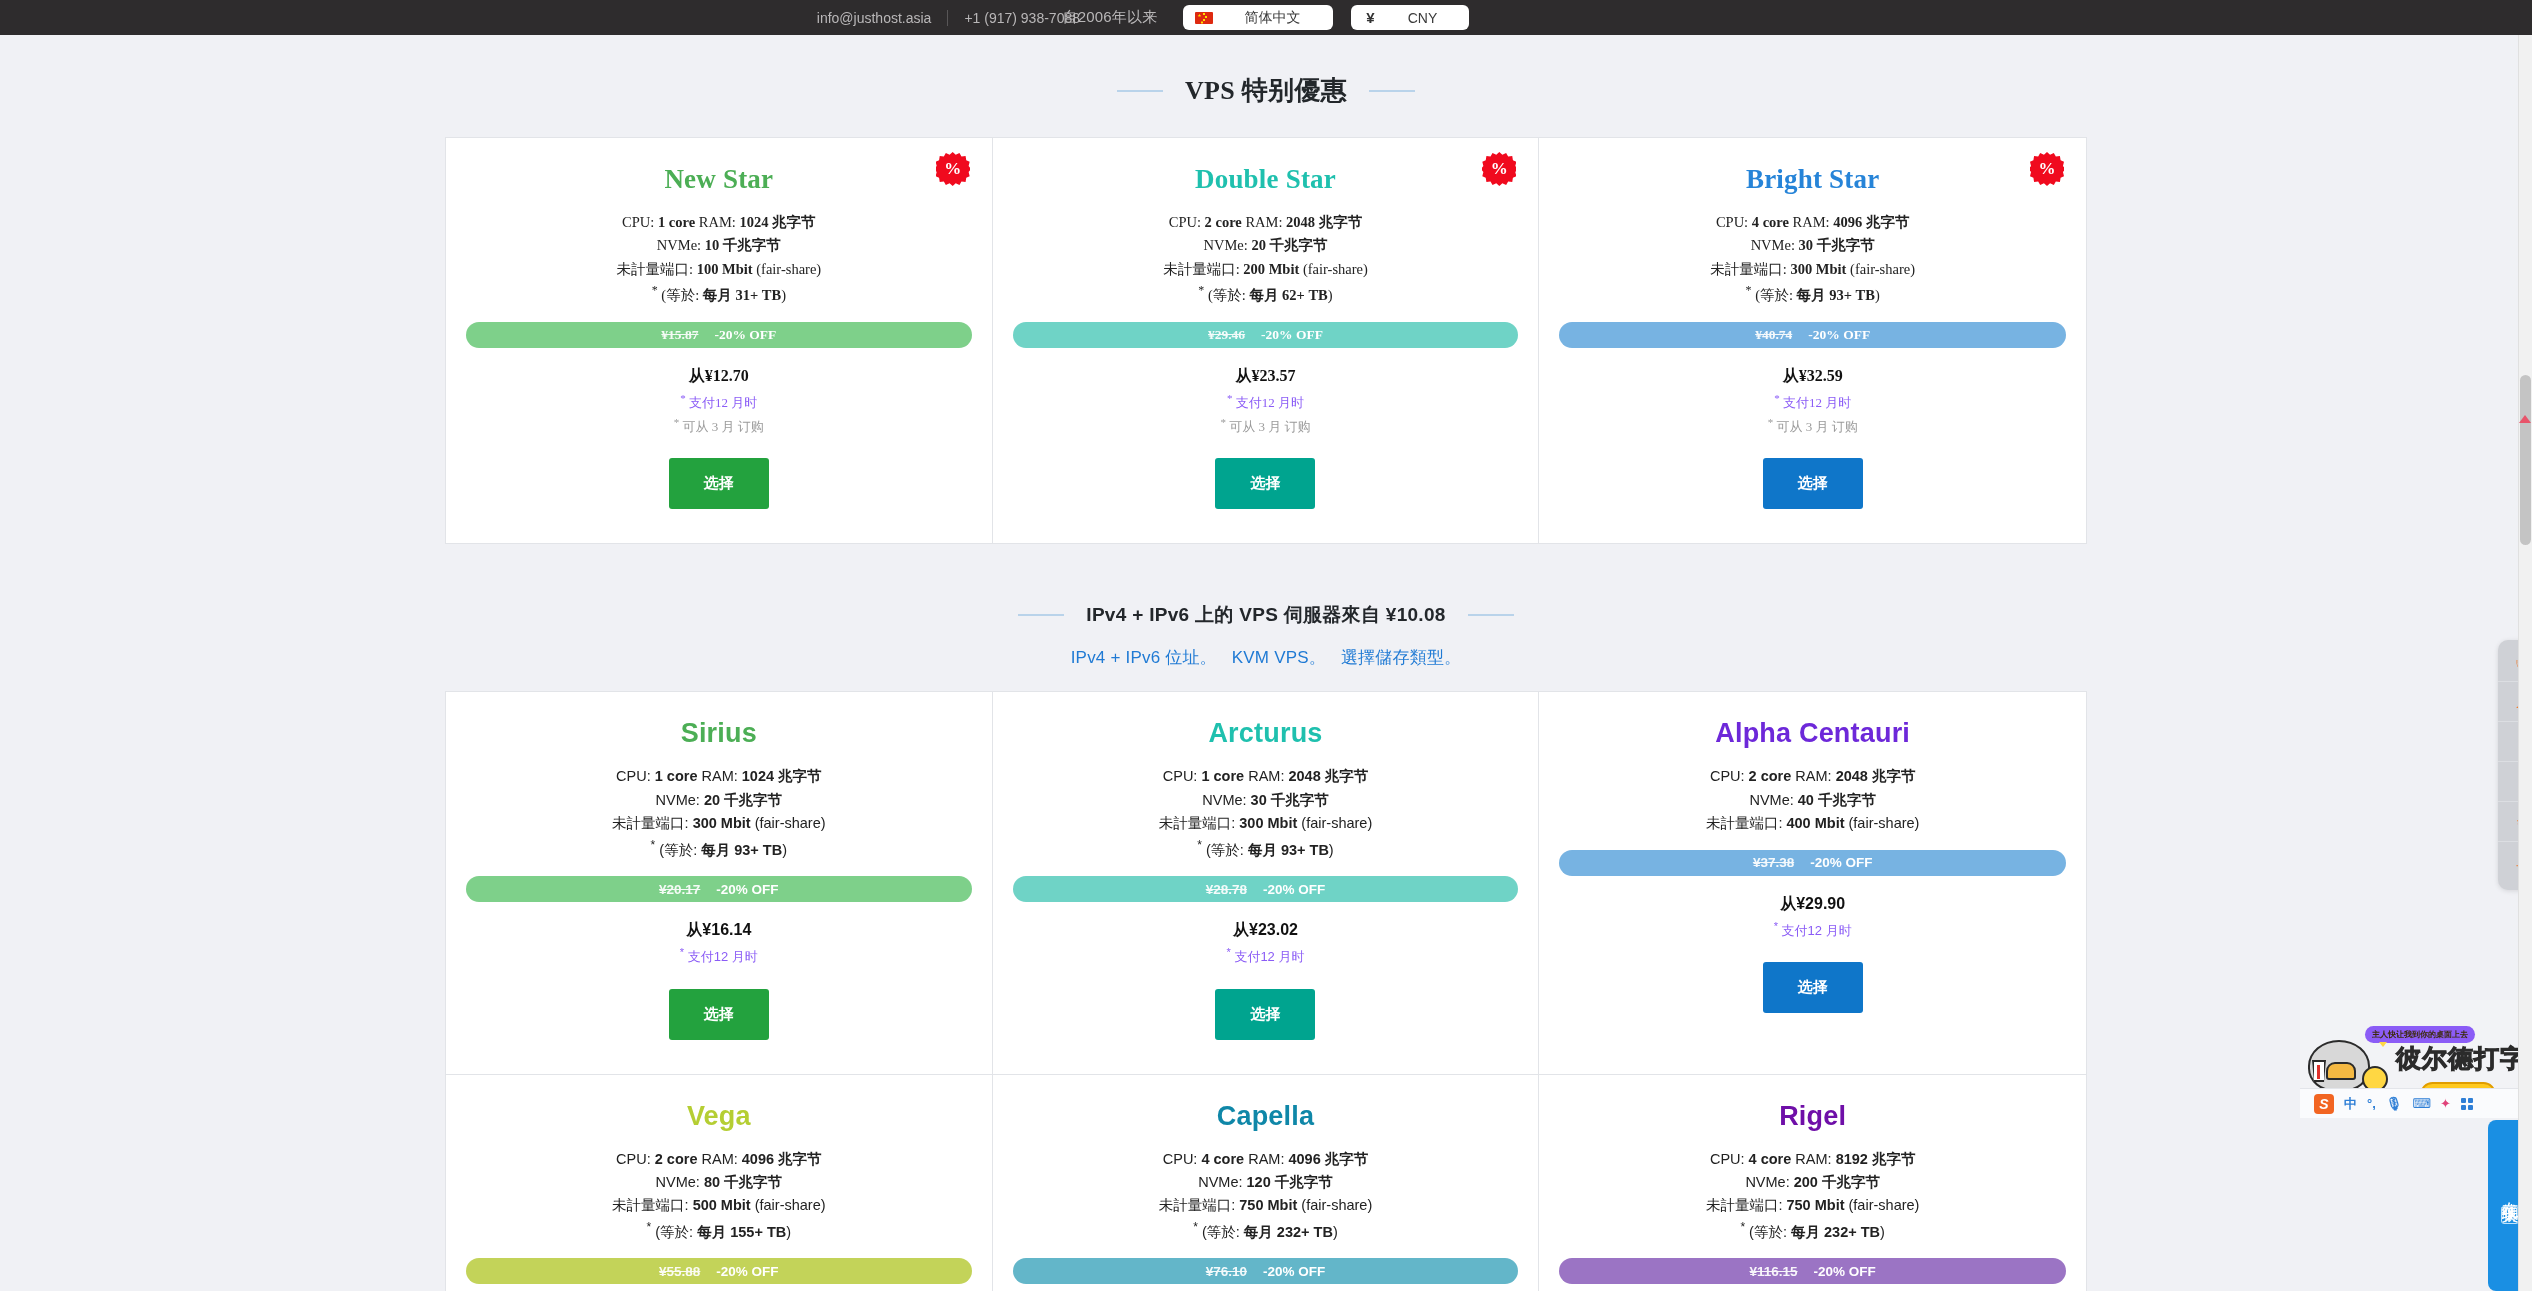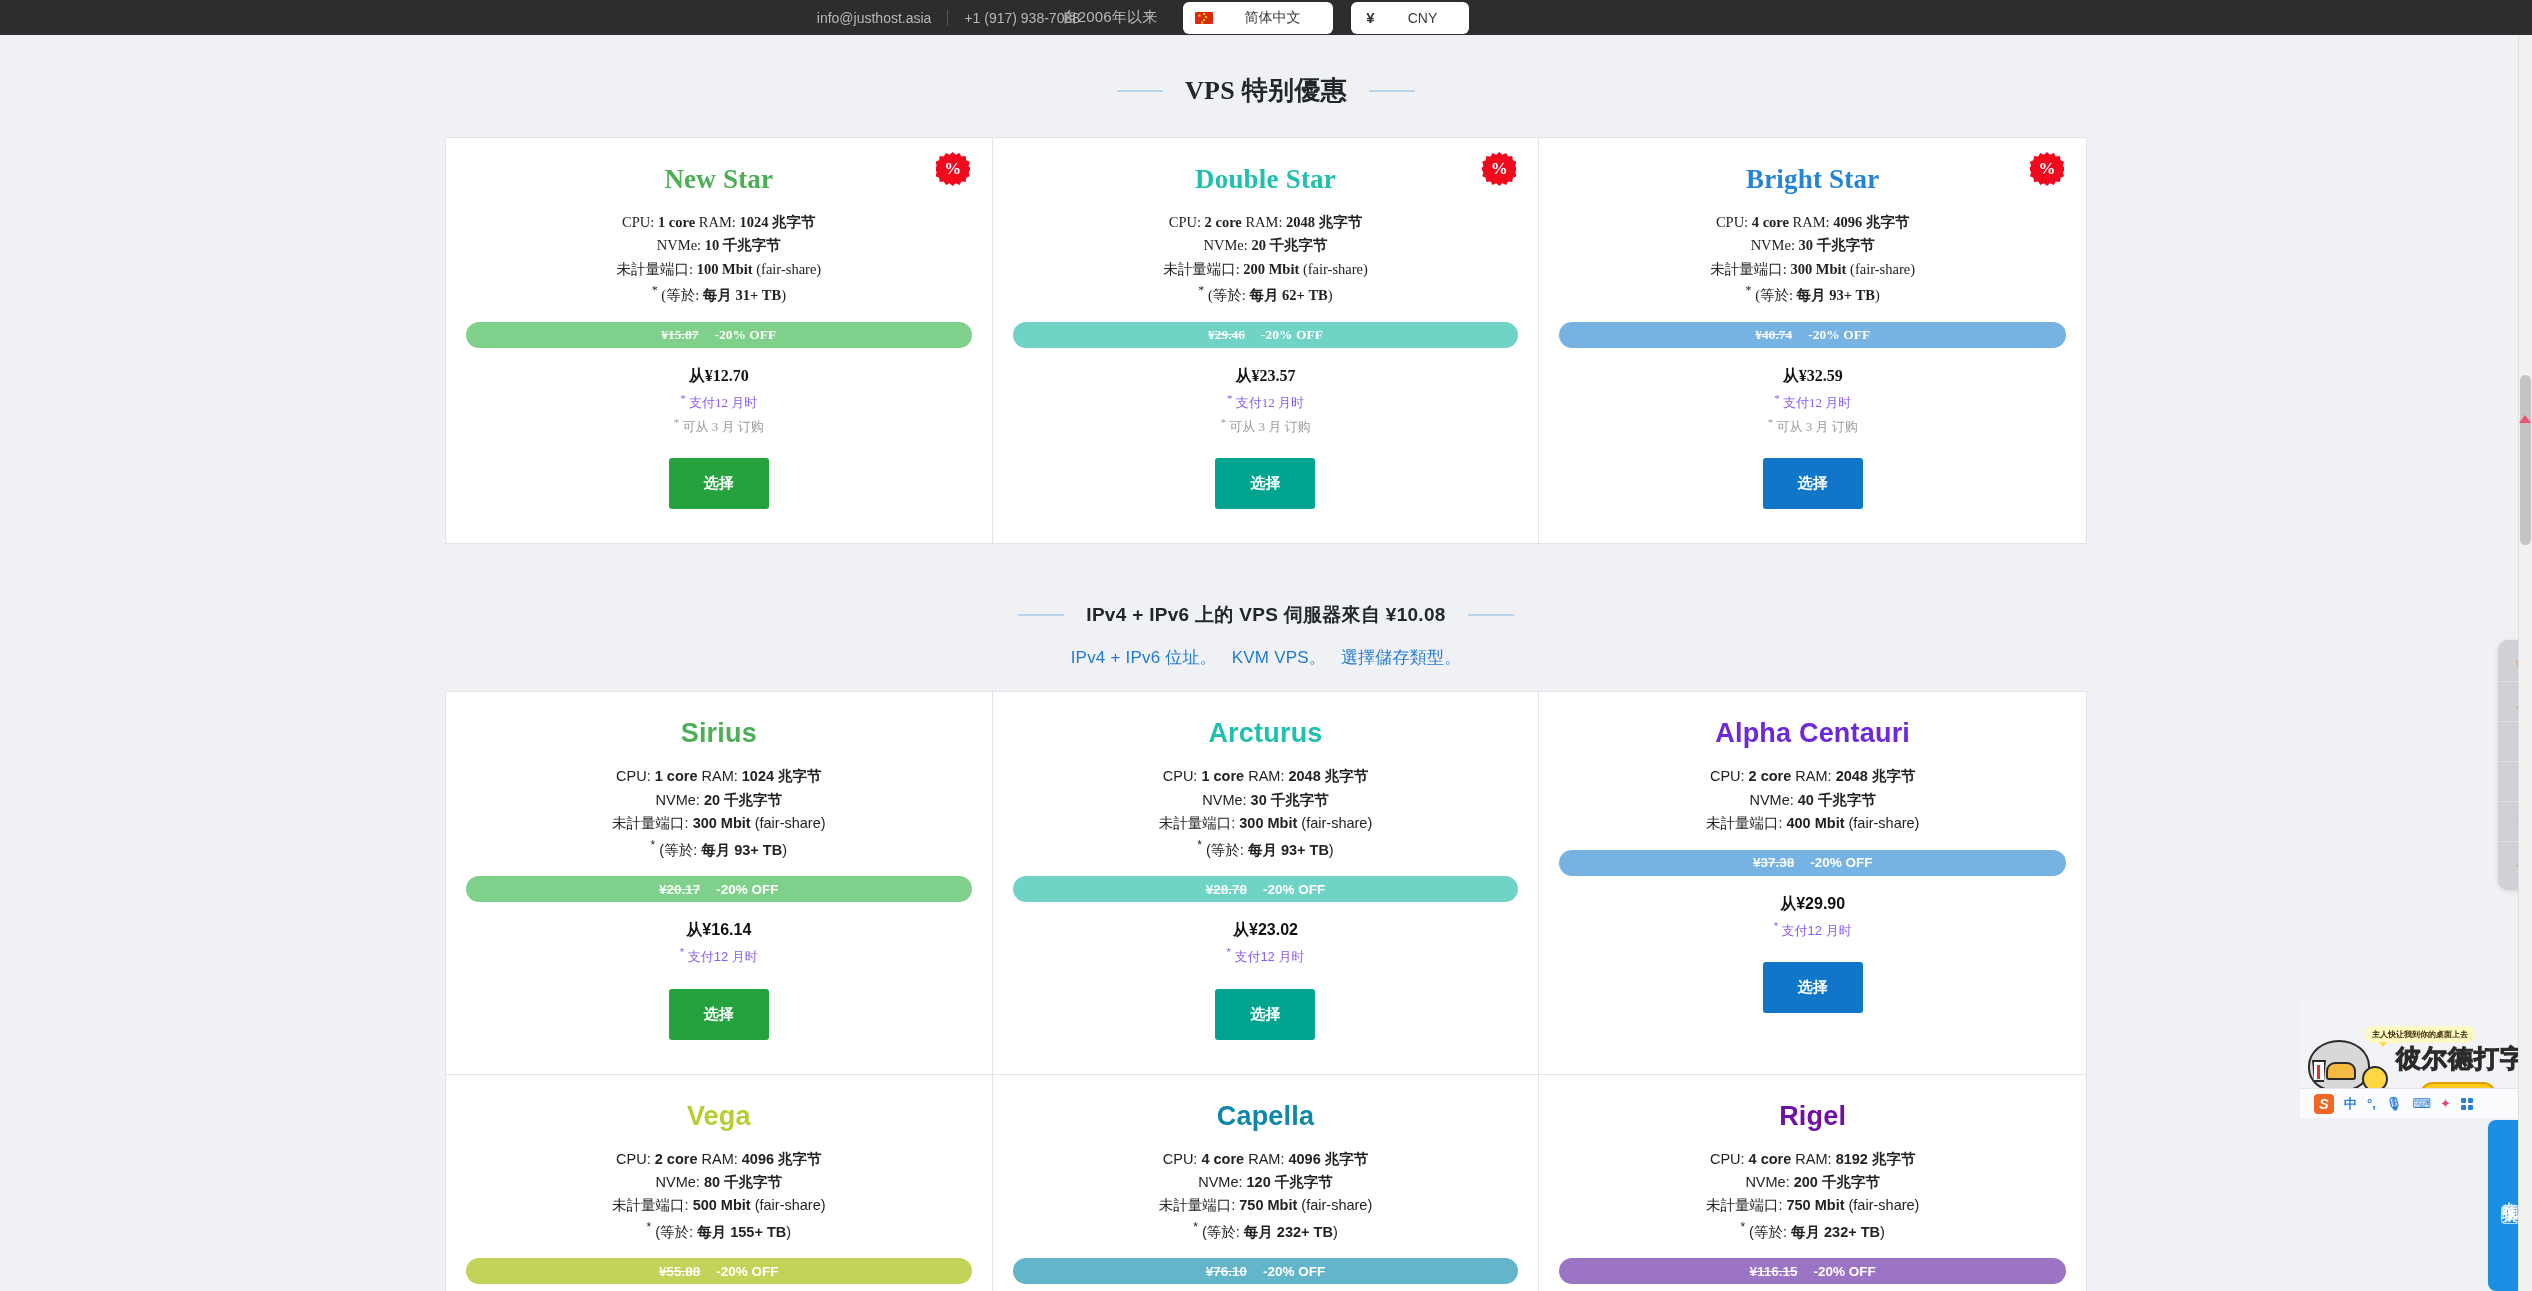--- a/index.html
+++ b/index.html
@@ -21,21 +21,21 @@
     width: 100%; display: flex; align-items: center;
     justify-content: center; gap: 18px;
     position: relative;
   }
   .since {
     color: #b9b7b8; font-size: 15px; letter-spacing: .2px;
     margin-right: 8px;
   }
   .selector {
     background: #fff; border-radius: 6px;
-    height: 32px; min-width: 150px;
+    height: 25px; min-width: 150px;
     display: flex; align-items: center;
     padding: 0 12px; gap: 10px;
     font-size: 14px; color: #3a3a3a;
     cursor: pointer;
   }
   .selector.cur { min-width: 118px; }
   .flag-cn {
     width: 18px; height: 12px; background: #de2910;
     position: relative; flex: none; border-radius: 1px;
   }
@@ -155,21 +155,21 @@
 
   
   .ime-ad {
     position: absolute; right: 0px; top: 1000px;
     width: 232px; height: 110px;
     background: #f2f3f6;
     overflow: hidden;
   }
   .ime-bubble {
     position:absolute; left: 65px; top: 26px;
-    background:#fef9c3; border-radius: 9px;
+    background:#8b5cf6; border-radius: 9px;
     font-size: 8px; color:#3b2a07; font-weight:700;
     padding: 3px 7px; white-space:nowrap;
   }
   .ime-bubble::after{
     content:""; position:absolute; left: 14px; bottom:-4px;
     border-left:4px solid transparent; border-right:4px solid transparent;
     border-top:5px solid #ffd743;
   }
   .ime-duck {
     position:absolute; left: 8px; top: 40px;

